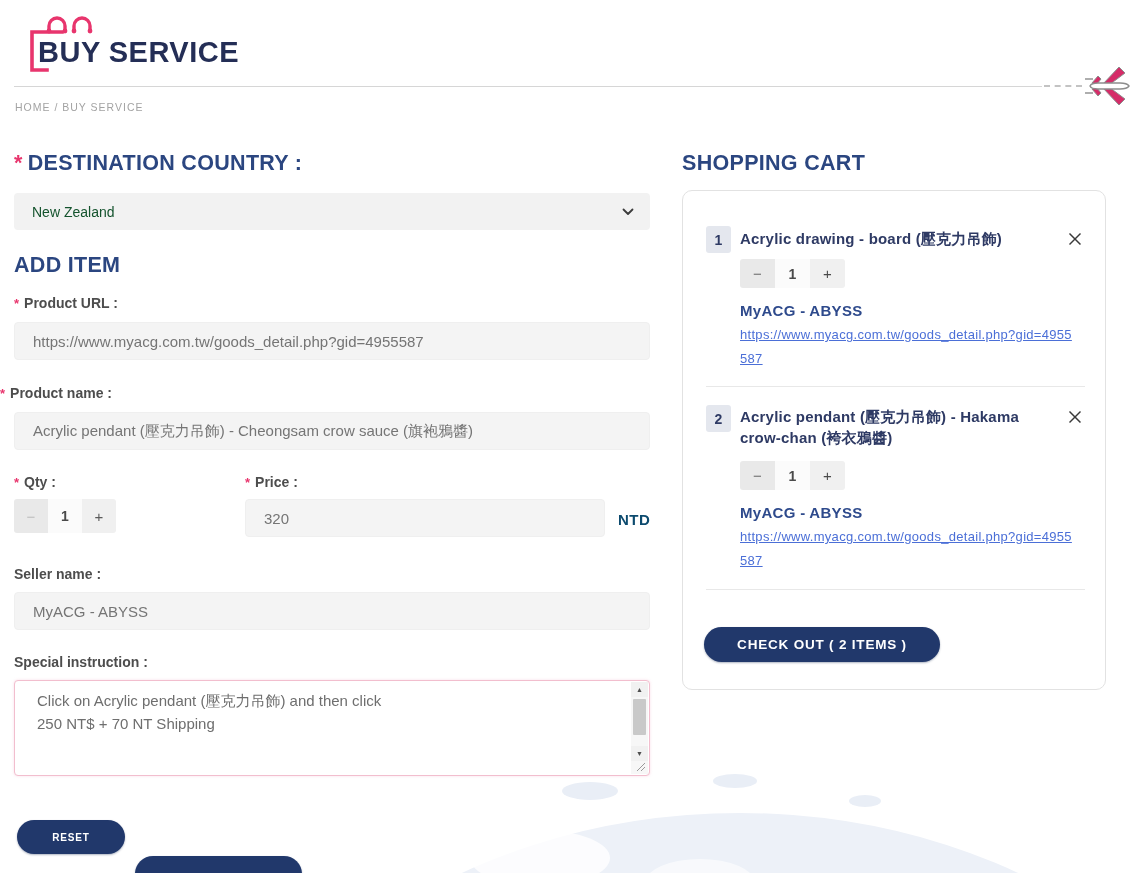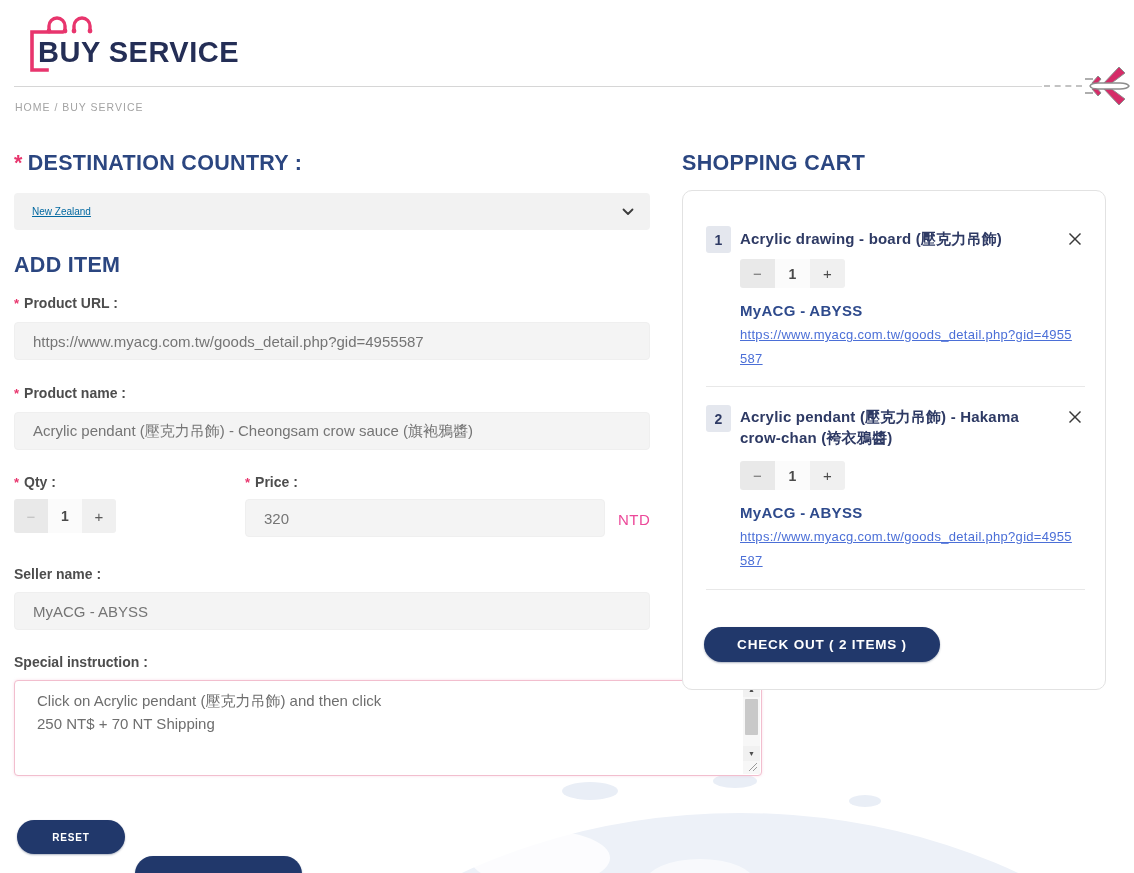--- a/index.html
+++ b/index.html
@@ -23,37 +23,37 @@
   .req { color:#e8356d; margin-right:5px; font-weight:700; }
   .field-label { position:absolute; font-size:14px; font-weight:700; color:#4d4d4d; }
   .field-label .req { font-size:13px; }
   .text-input { position:absolute; background:#f4f4f4; border:1px solid #efefef; border-radius:4px;
     font-family:"Liberation Sans", sans-serif; font-size:15px; color:#757575; padding:0 18px;
     width:636px; height:38px; outline:none; }
 
   
   .select-box { position:absolute; left:14px; top:193px; width:636px; height:37px; background:#f2f2f2;
     border-radius:4px; display:flex; align-items:center; padding:0 16px 0 18px; cursor:pointer; }
-  .select-box .sel-text { flex:1; font-size:10px; color:#0369a1;text-decoration:underline; }
+  .select-box .sel-text { flex:1; font-size:14px; color:#14532d; }
 
   
   .stepper { position:absolute; display:flex; border-radius:3px; overflow:hidden; }
   .stepper .cell { display:flex; align-items:center; justify-content:center; font-size:15px; }
   .stepper .minus { background:#e9e9e9; color:#bdbdbd; cursor:pointer; }
   .stepper .val   { background:#fbfbfb; color:#4a4a4a; font-weight:700; font-size:14px; }
   .stepper .plus  { background:#f0f0f0; color:#5a5a5a; cursor:pointer; }
   .stepper.main .cell { width:34px; height:34px; }
   .stepper.cart .cell { width:35px; height:29px; }
   .stepper.cart .minus { color:#6e6e6e; }
   .stepper.cart .plus  { color:#4a4a4a; }
 
-  .currency { position:absolute; left:618px; top:511px; font-size:15px; font-weight:400; color:#ec4899; letter-spacing:.5px; }
-
-  
-  .special-box { position:absolute; left:14px; top:680px; width:748px; height:96px; background:#fff;
+  .currency { position:absolute; left:618px; top:511px; font-size:15px; font-weight:700; color:#0c4a6e; letter-spacing:.5px; }
+
+  
+  .special-box { position:absolute; left:14px; top:680px; width:636px; height:96px; background:#fff;
     border:1px solid #f2bece; border-radius:4px; box-shadow:0 0 3px rgba(240,160,185,.35); cursor:text; }
   .special-lines { position:absolute; left:22px; top:8px; right:24px; font-size:15px; color:#6e6e6e; line-height:23px; }
   .caret { display:inline-block; width:1px; height:15px; background:#555; vertical-align:-2px; }
   .sbar { position:absolute; top:1px; right:1px; bottom:1px; width:17px; background:#f7f7f7;
     display:flex; flex-direction:column; align-items:center; cursor:default; }
   .sbar .arrow { width:17px; height:15px; display:flex; align-items:center; justify-content:center;
     font-size:7px; color:#4e4e4e; background:#f1f1f1; }
   .sbar .thumb { width:13px; height:36px; background:#c9c9c9; margin-top:2px; border-radius:1px; }
   .sbar .spacer { flex:1; }
   .grip { width:17px; height:13px; position:relative; }
@@ -133,21 +133,21 @@
     <svg width="12" height="8" viewBox="0 0 12 8">
       <polyline points="1.5,1.5 6,6 10.5,1.5" fill="none" stroke="#3c3c3c" stroke-width="1.8" stroke-linecap="round" stroke-linejoin="round"></polyline>
     </svg>
   </div>
 
   <h2 class="section-title" style="left:14px; top:253px;">ADD ITEM</h2>
 
   <div class="field-label" style="left:14px; top:295px;"><span class="req">*</span><span>Product URL :</span></div>
   <input class="text-input" style="left: 14px; top: 322px;" value="https://www.myacg.com.tw/goods_detail.php?gid=4955587">
 
-  <div class="field-label" style="left:14px; top:385px;text-align:center;"><span class="req">*</span><span>Product name :</span></div>
+  <div class="field-label" style="left:0; top:385px;text-align:center;"><span class="req">*</span><span>Product name :</span></div>
   <input class="text-input" style="left: 14px; top: 412px;" value="Acrylic pendant (壓克力吊飾) - Cheongsam crow sauce (旗袍鴉醬)">
 
   <div class="field-label" style="left:14px; top:474px;"><span class="req">*</span><span>Qty :</span></div>
   <div class="field-label" style="left:245px; top:474px;"><span class="req">*</span><span>Price :</span></div>
 
   <div class="stepper main" style="left:14px; top:499px;">
     <div class="cell minus">−</div>
     <div class="cell val">1</div>
     <div class="cell plus">+</div>
   </div>

